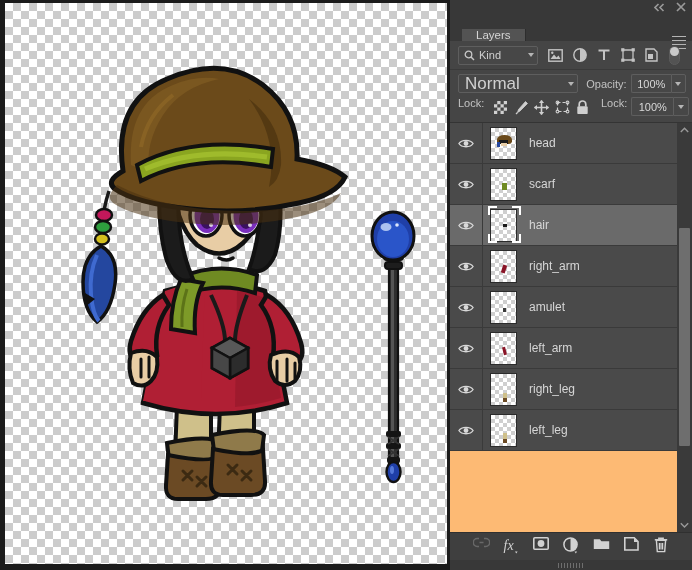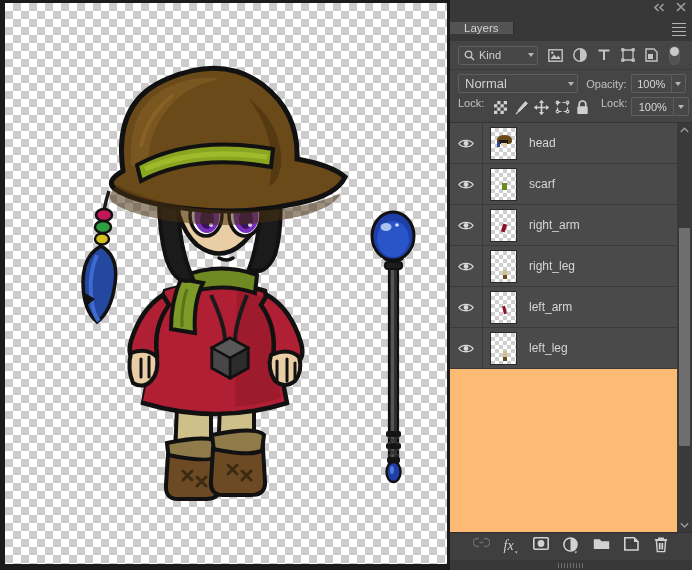--- a/index.html
+++ b/index.html
@@ -45,23 +45,24 @@
     height: 14px; background: #383838;
     display: flex; align-items: center; justify-content: flex-end;
     padding-right: 6px; gap: 11px;
     flex: 0 0 auto;
   }
   .wbtn { cursor: pointer; line-height: 0; }
 
   
   #tab-row {
     height: 27px; background: #383838;
-    display: flex; align-items: center;
+    display: flex; align-items: flex-end;
     position: relative;
     flex: 0 0 auto;
+    margin-left: 12px;
   }
   .tab {
     background: #535353;
     color: #d4d4d4;
     display: flex; align-items: center;
     padding: 0 14px;
     font-size: 11.5px;
     border-right: 1px solid #2d2d2d;
     cursor: pointer;
   }
@@ -121,21 +122,21 @@
     height: 27px; display: flex; align-items: center;
     padding: 0 6px 0 8px;
     background: #454545;
   }
   #blend-select {
     width: 128px; height: 19px;
     background: #474747; border: 1px solid #5e5e5e; border-radius: 2px;
     display: flex; align-items: center; padding: 0 3px 0 6px;
     cursor: pointer;
   }
-  #blend-select .lbl { flex: 1; font-size: 13px; color: #d0d0d0; }
+  #blend-select .lbl { flex: 1; font-size: 17px; color: #d0d0d0; }
   .num-label { font-size: 11px; color: #c2c2c2; margin-left: 8px; }
   .num-field {
     height: 19px; background: #474747; border: 1px solid #5e5e5e;
     border-radius: 2px 0 0 2px; border-right: none;
     display: flex; align-items: center; justify-content: center;
     font-size: 11px; color: #d8d8d8; cursor: text;
     width: 43px; margin-left: 4px;
   }
   .num-stepper {
     height: 19px; width: 16px;
@@ -536,20 +537,44 @@
                   <circle cx="8" cy="5.5" r="2.4" fill="#d8d8d8"></circle>
                 </svg>
               </div>
               <div class="thumb-wrap">
                 <div class="thumb">
                   <span class="blob" style="left:11px;top:14px;width:5px;height:7px;background:#6f8a22"></span>
                 </div>
               </div>
               <div class="layer-name">scarf</div>
             </div>
+            <div class="layer-row selected">
+              <div class="eye-cell">
+                <svg width="16" height="11" viewBox="0 0 16 11">
+                  <path d="M0.9 5.5 C3.5 1.2 12.5 1.2 15.1 5.5 C12.5 9.8 3.5 9.8 0.9 5.5 Z" fill="none" stroke="#d8d8d8" stroke-width="1.3"></path>
+                  <circle cx="8" cy="5.5" r="2.4" fill="#d8d8d8"></circle>
+                </svg>
+              </div>
+              <div class="thumb-wrap">
+                <div class="thumb">
+                  <span class="blob" style="left:12px;top:14px;width:4px;height:3px;background:#1b1b1b"></span>
+                </div>
+                <div class="sel-frame">
+                  <span class="c" style="left:0;top:0"></span>
+                  <span class="v" style="left:0;top:0"></span>
+                  <span class="c" style="right:0;top:0"></span>
+                  <span class="v" style="right:0;top:0"></span>
+                  <span class="c" style="left:0;bottom:0"></span>
+                  <span class="v" style="left:0;bottom:0"></span>
+                  <span class="c" style="right:0;bottom:0"></span>
+                  <span class="v" style="right:0;bottom:0"></span>
+                </div>
+              </div>
+              <div class="layer-name">hair</div>
+            </div>
             <div class="layer-row">
               <div class="eye-cell">
                 <svg width="16" height="11" viewBox="0 0 16 11">
                   <path d="M0.9 5.5 C3.5 1.2 12.5 1.2 15.1 5.5 C12.5 9.8 3.5 9.8 0.9 5.5 Z" fill="none" stroke="#d8d8d8" stroke-width="1.3"></path>
                   <circle cx="8" cy="5.5" r="2.4" fill="#d8d8d8"></circle>
                 </svg>
               </div>
               <div class="thumb-wrap">
                 <div class="thumb">
                   <span class="blob" style="left:11px;top:14px;width:4px;height:8px;background:#8a1426;transform:rotate(18deg)"></span>
@@ -559,49 +584,63 @@
             </div>
             <div class="layer-row">
               <div class="eye-cell">
                 <svg width="16" height="11" viewBox="0 0 16 11">
                   <path d="M0.9 5.5 C3.5 1.2 12.5 1.2 15.1 5.5 C12.5 9.8 3.5 9.8 0.9 5.5 Z" fill="none" stroke="#d8d8d8" stroke-width="1.3"></path>
                   <circle cx="8" cy="5.5" r="2.4" fill="#d8d8d8"></circle>
                 </svg>
               </div>
               <div class="thumb-wrap">
                 <div class="thumb">
+                  <span class="blob" style="left:12px;top:16px;width:3px;height:4px;background:#3c3c3c"></span>
+                </div>
+              </div>
+              <div class="layer-name">amulet</div>
+            </div>
+            <div class="layer-row">
+              <div class="eye-cell">
+                <svg width="16" height="11" viewBox="0 0 16 11">
+                  <path d="M0.9 5.5 C3.5 1.2 12.5 1.2 15.1 5.5 C12.5 9.8 3.5 9.8 0.9 5.5 Z" fill="none" stroke="#d8d8d8" stroke-width="1.3"></path>
+                  <circle cx="8" cy="5.5" r="2.4" fill="#d8d8d8"></circle>
+                </svg>
+              </div>
+              <div class="thumb-wrap">
+                <div class="thumb">
+                  <span class="blob" style="left:12px;top:14px;width:3px;height:8px;background:#8a1426;transform:rotate(-14deg)"></span>
+                </div>
+              </div>
+              <div class="layer-name">left_arm</div>
+            </div>
+            <div class="layer-row">
+              <div class="eye-cell">
+                <svg width="16" height="11" viewBox="0 0 16 11">
+                  <path d="M0.9 5.5 C3.5 1.2 12.5 1.2 15.1 5.5 C12.5 9.8 3.5 9.8 0.9 5.5 Z" fill="none" stroke="#d8d8d8" stroke-width="1.3"></path>
+                  <circle cx="8" cy="5.5" r="2.4" fill="#d8d8d8"></circle>
+                </svg>
+              </div>
+              <div class="thumb-wrap">
+                <div class="thumb">
                   <span class="blob" style="left:12px;top:19px;width:4px;height:7px;background:#cfc08a"></span>
                   <span class="blob" style="left:12px;top:24px;width:4px;height:4px;background:#6b4a24"></span>
                 </div>
               </div>
               <div class="layer-name">right_leg</div>
             </div>
             <div class="layer-row">
               <div class="eye-cell">
                 <svg width="16" height="11" viewBox="0 0 16 11">
                   <path d="M0.9 5.5 C3.5 1.2 12.5 1.2 15.1 5.5 C12.5 9.8 3.5 9.8 0.9 5.5 Z" fill="none" stroke="#d8d8d8" stroke-width="1.3"></path>
                   <circle cx="8" cy="5.5" r="2.4" fill="#d8d8d8"></circle>
                 </svg>
               </div>
               <div class="thumb-wrap">
                 <div class="thumb">
-                  <span class="blob" style="left:12px;top:14px;width:3px;height:8px;background:#8a1426;transform:rotate(-14deg)"></span>
-                </div>
-              </div>
-              <div class="layer-name">left_arm</div>
-            </div>
-            <div class="layer-row">
-              <div class="eye-cell">
-                <svg width="16" height="11" viewBox="0 0 16 11">
-                  <path d="M0.9 5.5 C3.5 1.2 12.5 1.2 15.1 5.5 C12.5 9.8 3.5 9.8 0.9 5.5 Z" fill="none" stroke="#d8d8d8" stroke-width="1.3"></path>
-                  <circle cx="8" cy="5.5" r="2.4" fill="#d8d8d8"></circle>
-                </svg>
-              </div>
-              <div class="thumb-wrap">
-                <div class="thumb">
                   <span class="blob" style="left:12px;top:18px;width:4px;height:8px;background:#cfc08a"></span>
                   <span class="blob" style="left:12px;top:24px;width:4px;height:4px;background:#6b4a24"></span>
                 </div>
               </div>
               <div class="layer-name">left_leg</div>
             </div>
           </div>
 
         <div id="vscroll">
           <div class="sarrow">

